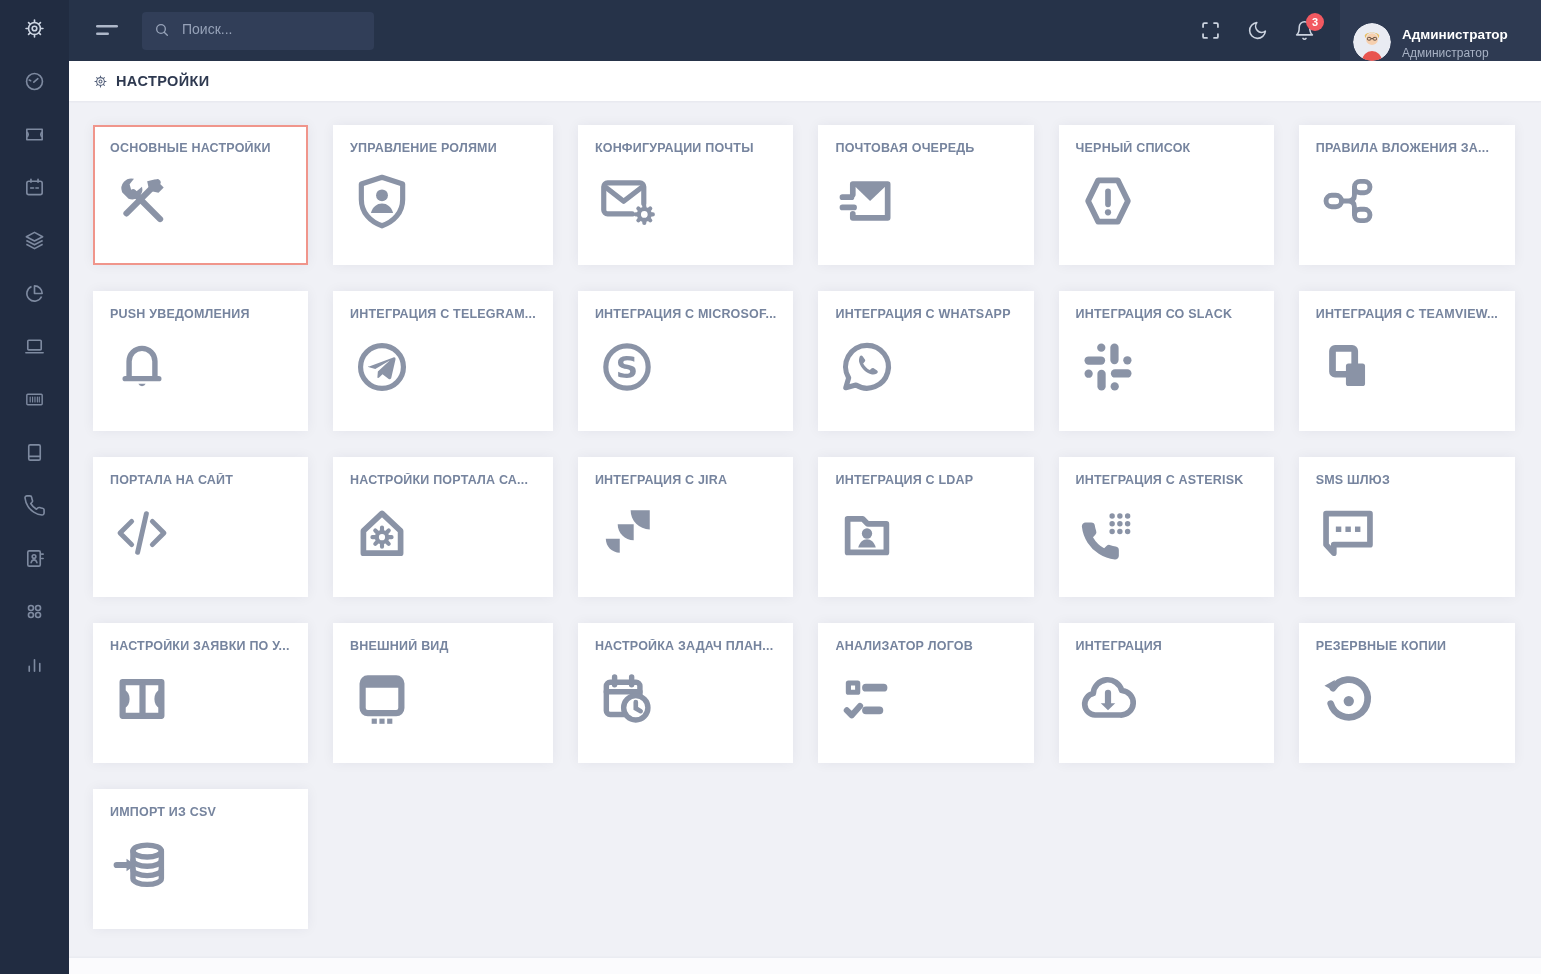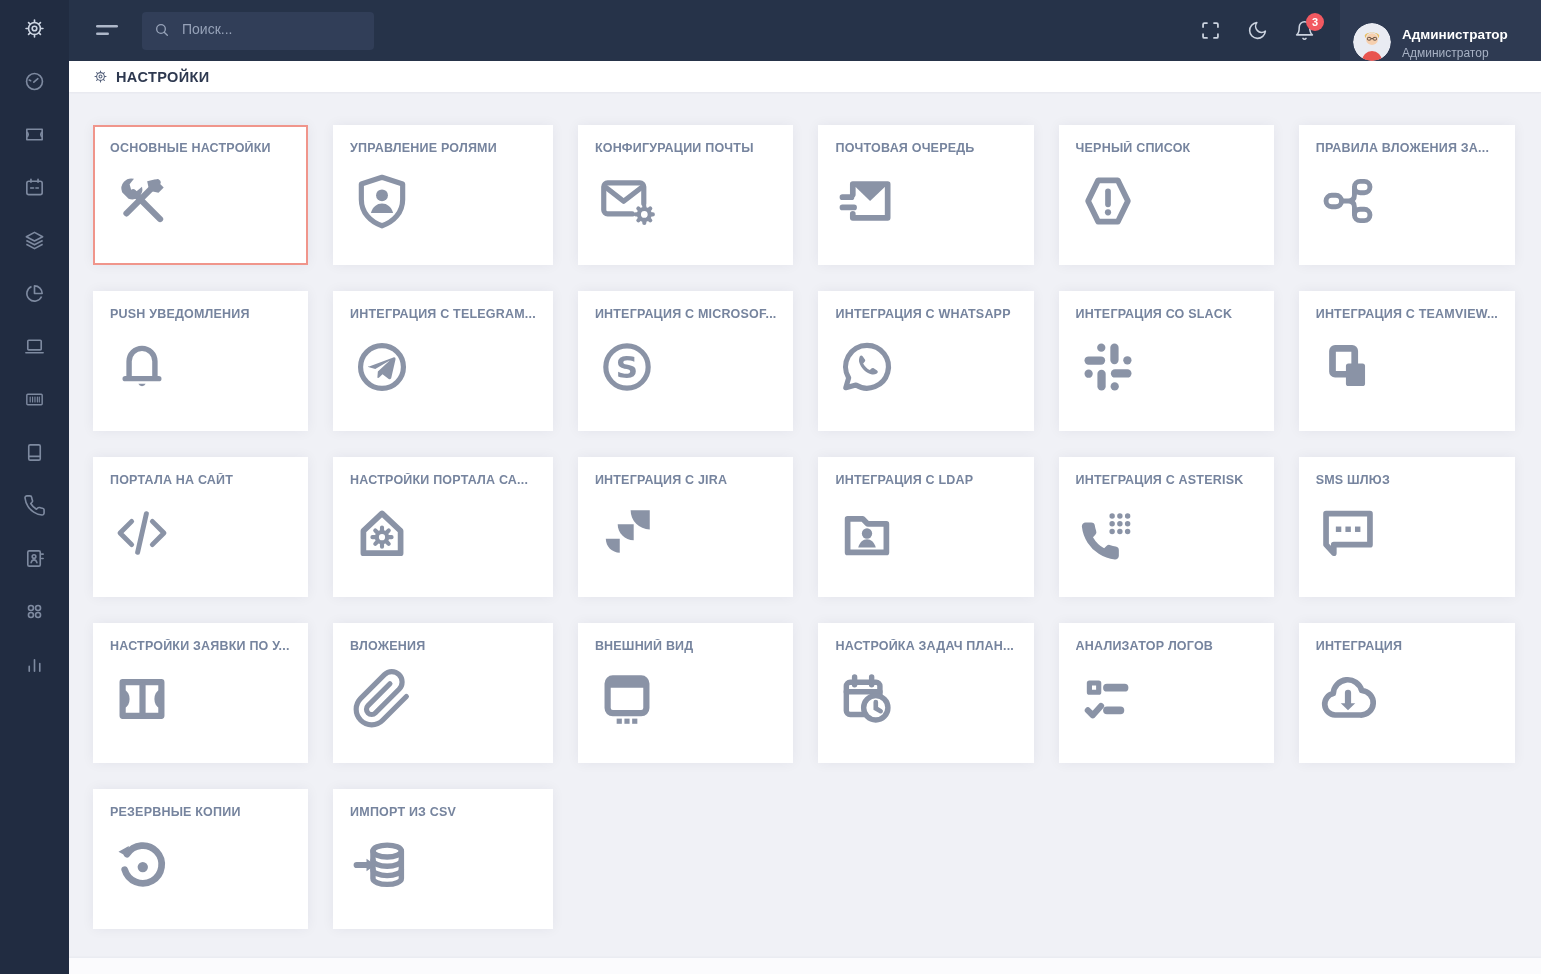--- a/index.html
+++ b/index.html
@@ -33,21 +33,21 @@
   .badge{position:absolute;top:-7px;right:-9px;min-width:18px;height:18px;border-radius:9px;
     background:#f25961;color:#fff;font-size:11px;font-weight:bold;display:flex;align-items:center;
     justify-content:center;padding:0 4px;box-sizing:border-box}
   .userblock{width:201px;height:61px;background:#2e3a52;display:flex;align-items:flex-end;
     padding-left:13px;box-sizing:border-box;cursor:pointer}
   .avatar{width:38px;height:38px;border-radius:50%;flex:none}
   .user-texts{margin-left:11px;line-height:1.25}
   .user-name{color:#ffffff;font-size:13.5px;font-weight:bold}
   .user-role{color:#a7b1c4;font-size:12px;margin-top:2px}
   
-  .pagehead{position:absolute;left:69px;top:61px;right:0;height:31px;background:#ffffff;z-index:4;
+  .pagehead{position:absolute;left:69px;top:61px;right:0;height:40px;background:#ffffff;z-index:4;
     display:flex;align-items:center;padding-left:24px;box-shadow:0 1px 2px rgba(30,40,70,.05)}
   .pagehead svg{width:15px;height:15px;color:#56627c;margin-right:8px}
   .pagehead span{color:#2e3950;font-size:14.5px;font-weight:bold;letter-spacing:.4px}
   
   .content{position:absolute;left:69px;top:101px;right:0;bottom:16px;padding:24px 26px 0 24px;
     box-sizing:border-box;overflow:hidden}
   .grid{display:grid;grid-template-columns:repeat(6,1fr);gap:26px 25px}
   .card{background:#fff;border-radius:0;height:140px;box-sizing:border-box;padding:14px 15px;
     box-shadow:0 0 12px rgba(25,35,65,.06);border:2px solid transparent;cursor:pointer}
   .card.selected{border-color:#f0958b}
@@ -621,26 +621,20 @@
         </svg>
   </div>
 
   <div class="card">
     <div class="card-title">НАСТРОЙКИ ЗАЯВКИ ПО У...</div>
     <svg class="card-icon">
           <use href="#i-ticket-card"></use>
         </svg>
   </div>
 
-  <div class="card">
-    <div class="card-title">ВЛОЖЕНИЯ</div>
-    <svg class="card-icon">
-          <use href="#i-clip"></use>
-        </svg>
-  </div>
 
   <div class="card">
     <div class="card-title">ВНЕШНИЙ ВИД</div>
     <svg class="card-icon">
           <use href="#i-screen"></use>
         </svg>
   </div>
 
   <div class="card">
     <div class="card-title">НАСТРОЙКА ЗАДАЧ ПЛАН...</div>

